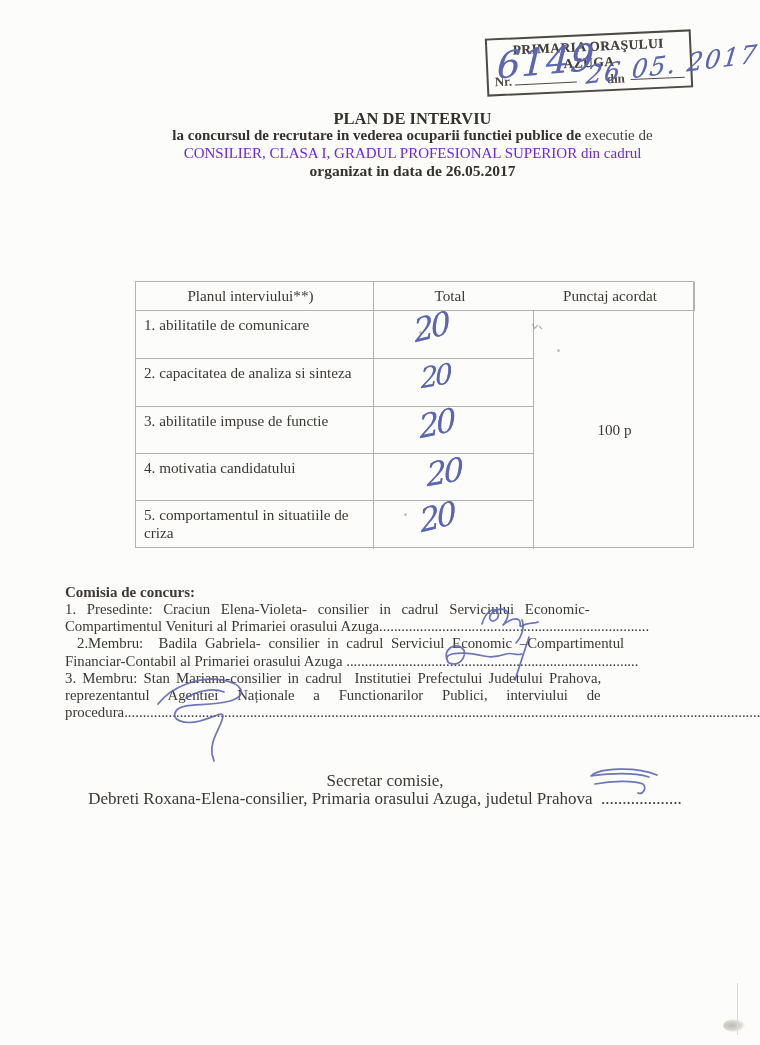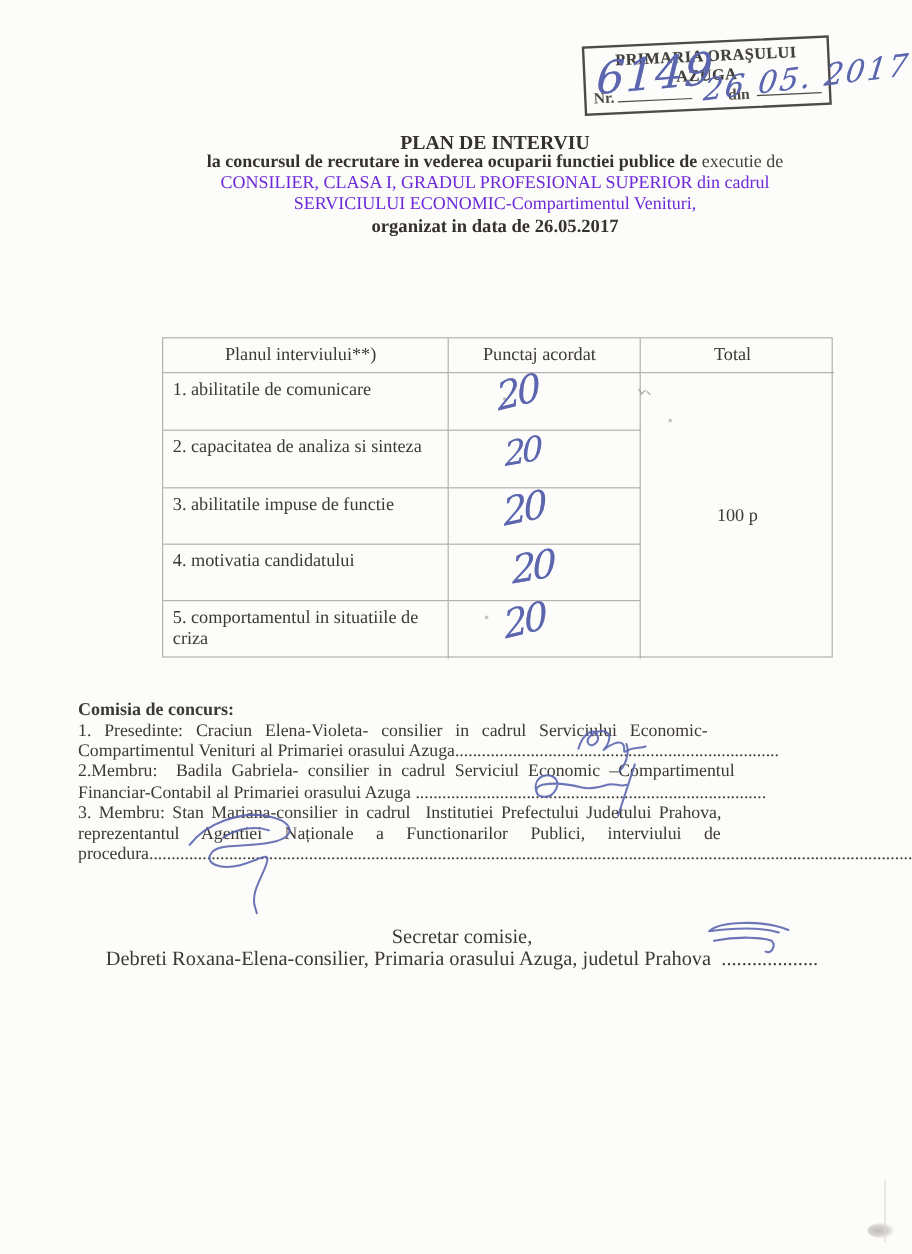--- a/index.html
+++ b/index.html
@@ -79,21 +79,21 @@
     position:absolute;font-size:32px;letter-spacing:-3px;
     transform-origin:left top;z-index:3;
   }
 
   
   .commission{position:absolute;left:65px;top:584px;width:640px;
     font-size:14.8px;line-height:17.15px;color:var(--ink);}
   .c-head{font-weight:bold;font-size:15px;}
   .cline{white-space:pre;}
   .ws7{word-spacing:7px;}
-  .ws4{word-spacing:4px;}
+  .ws4{word-spacing:4px;margin-left:12px;}
   .ws25{word-spacing:2.5px;}
   .ws15{word-spacing:15px;}
 
   
   .secretary{position:absolute;left:65px;top:772px;width:640px;text-align:center;
     font-size:17px;line-height:17.5px;}
 
   
   .sig{position:absolute;z-index:4;}
   .sig path{fill:none;stroke:var(--blue);stroke-width:1.7;
@@ -119,28 +119,27 @@
     <span class="stamp-din">din</span>
     <span class="stamp-line l2"></span>
   </div>
   <div class="hw hw-nr">6149</div>
   <div class="hw hw-date">26 05. 2017</div>
 
   <div class="title-block">
     <div class="t1">PLAN DE INTERVIU</div>
     <div class="t2"><span>la concursul de recrutare in vederea ocuparii functiei publice de</span><span class="reg"> executie de</span></div>
     <div class="t3">CONSILIER, CLASA I, GRADUL PROFESIONAL SUPERIOR din cadrul</div>
-    <div class="t4">SERVICIULUI ECONOMIC-Compartimentul Venituri,</div>
     <div class="t5">organizat in data de 26.05.2017</div>
   </div>
 
   <div class="itable">
     <div class="cell hdr">Planul interviului**)</div>
+    <div class="cell hdr last-col">Total</div>
     <div class="cell hdr">Punctaj acordat</div>
-    <div class="cell hdr last-col">Total</div>
 
     <div class="cell total-merged">100 p</div>
 
     <div class="cell">1. abilitatile de comunicare</div>
     <div class="cell"></div>
 
     <div class="cell">2. capacitatea de analiza si sinteza</div>
     <div class="cell"></div>
 
     <div class="cell">3. abilitatile impuse de functie</div>

